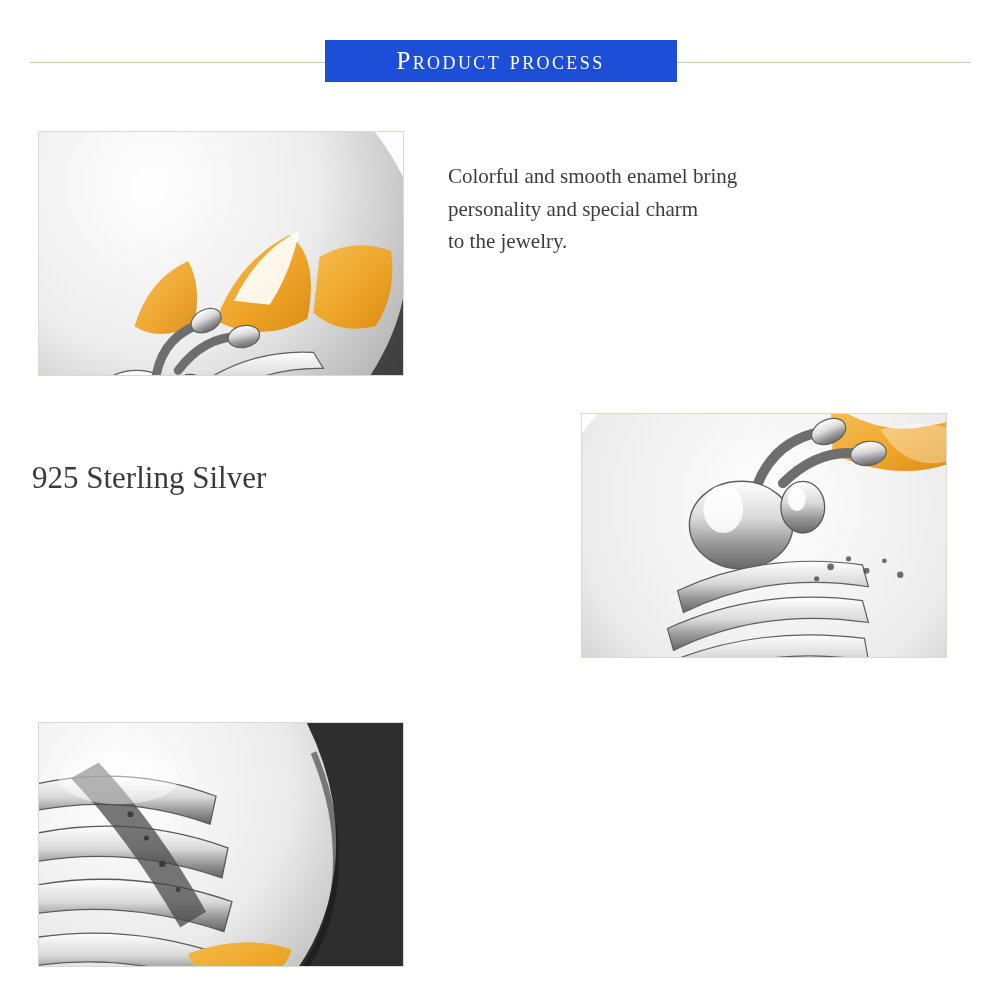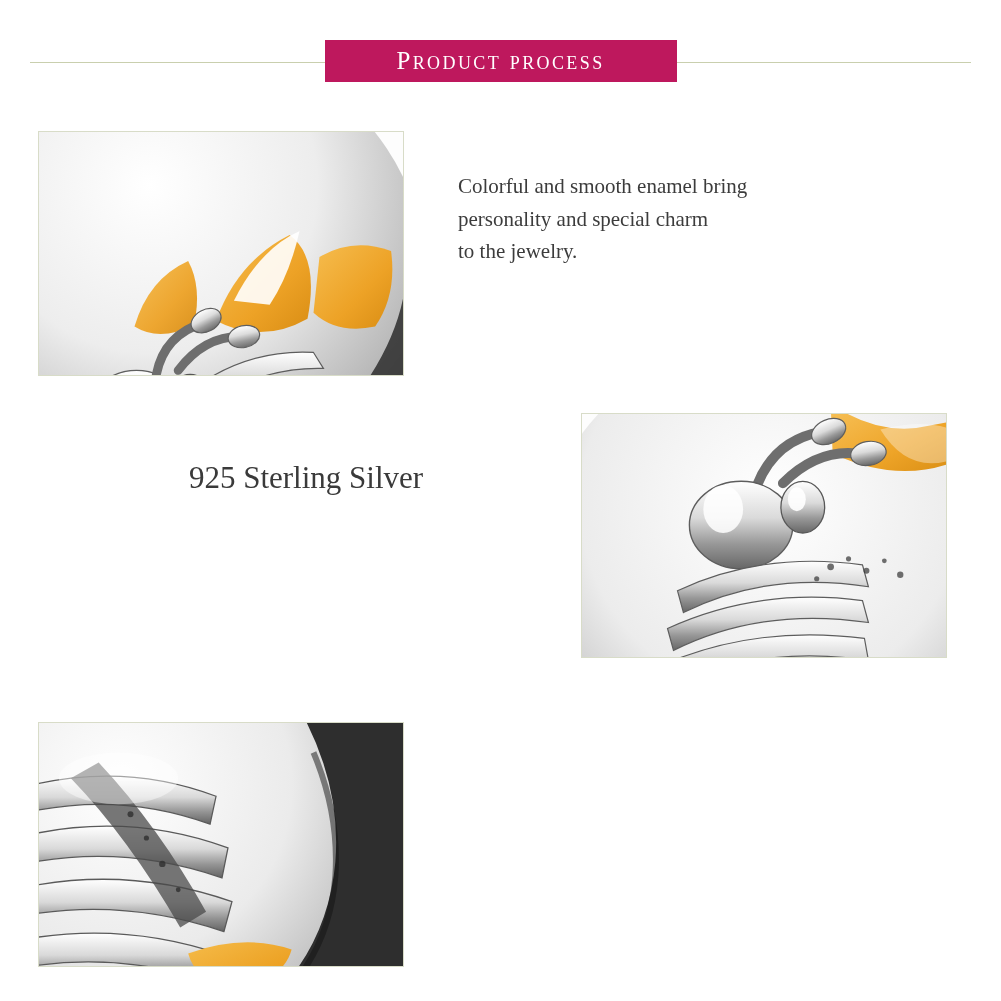--- a/index.html
+++ b/index.html
@@ -37,21 +37,21 @@
     height: 1px;
     background: #c9cfae;
   }
   .header-tab {
     position: absolute;
     left: 50%;
     transform: translateX(-50%);
     top: 0;
     width: 352px;
     height: 42px;
-    background: #be185d;
+    background: #1d4ed8;
     display: flex;
     align-items: center;
     justify-content: center;
   }
   .header-tab span {
     color: #ffffff;
     font-family: "Liberation Serif", serif;
     font-size: 25px;
     font-variant: small-caps;
     letter-spacing: 2.4px;
@@ -75,29 +75,29 @@
     color: #3a3a3a;
     font-weight: normal;
     margin: 0 0 14px 0;
     line-height: 1.15;
   }
   .body-text {
     font-family: "Liberation Serif", serif;
     font-size: 21px;
     line-height: 1.55;
     color: #3c3c3c;
-    margin: 10px;
+    margin: 0;
     white-space: pre-line;
   }
   #photo1 { left: 38px; top: 131px; width: 366px; height: 245px; }
   #text1  { left: 448px; top: 160px; width: 470px; }
 
   
   #photo2 { left: 581px; top: 413px; width: 366px; height: 245px; }
-  #text2  { left: 56px; top: 460px; width: 500px; text-align: center; }
+  #text2  { left: 32px; top: 460px; width: 500px; }
 
   
   #photo3 { left: 38px; top: 722px; width: 366px; height: 245px; }
   #text3  { left: 448px; top: 755px; width: 500px; }
 
   
   .shot {
     position: absolute;
     inset: 0;
     background: #fdfdfd;

